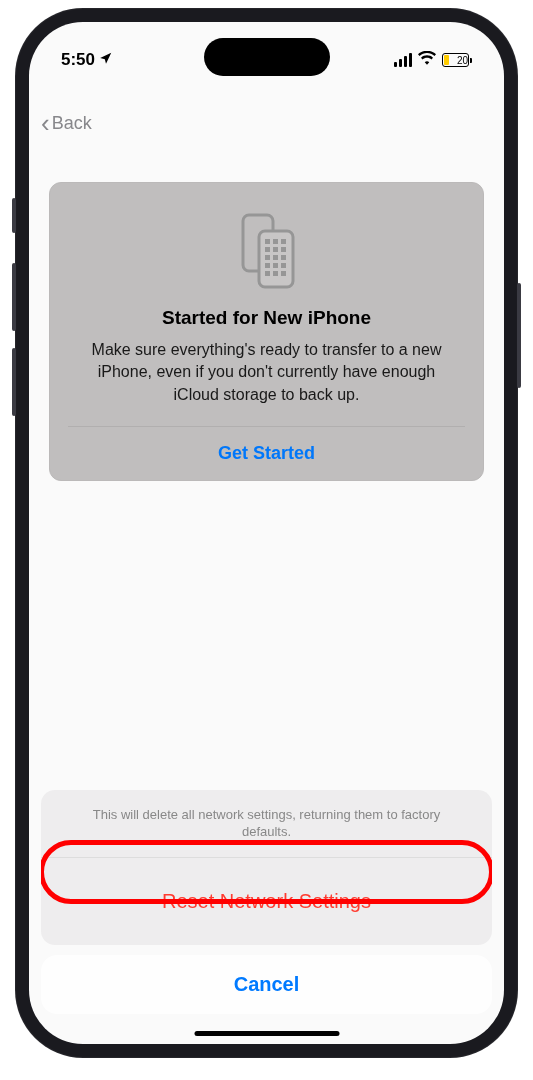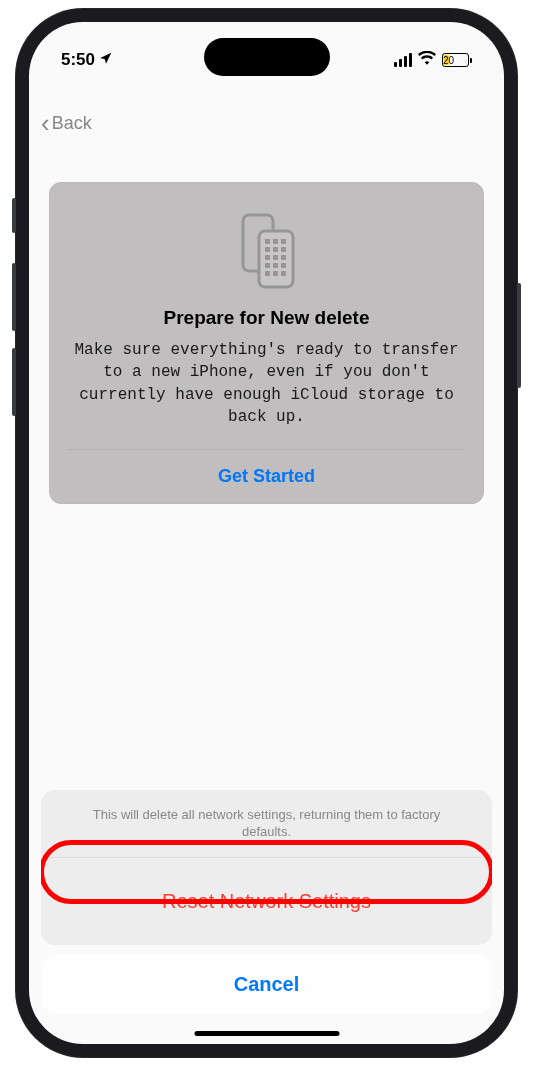--- a/index.html
+++ b/index.html
@@ -98,21 +98,21 @@
       gap: 1px;
     }
     .battery-body {
       width: 27px;
       height: 14px;
       border: 1px solid #000;
       border-radius: 3px;
       position: relative;
       display: flex;
       align-items: center;
-      justify-content: flex-start;
+      justify-content: flex-end;
     }
     .battery-fill {
       position: absolute;
       left: 1px;
       top: 1px;
       bottom: 1px;
       width: 20%;
       background: #ffcc00;
       border-radius: 1px;
     }
@@ -177,21 +177,20 @@
     .card-title {
       font-size: 19px;
       font-weight: 600;
       margin-bottom: 10px;
     }
     .card-desc {
       font-size: 16px;
       line-height: 1.4;
       color: #1a1a1a;
       padding: 0 6px 20px;
-      font-family: Liberation Mono, monospace;
     }
     .card-divider {
       border-top: 1px solid #b5b3b3;
     }
     .card-link {
       display: block;
       padding: 16px;
       color: #007aff;
       font-size: 18px;
       font-weight: 700;
@@ -330,21 +329,21 @@
                 <rect x="44" y="42" width="5" height="5"></rect>
               <rect x="28" y="50" width="5" height="5"></rect>
                 <rect x="36" y="50" width="5" height="5"></rect>
                 <rect x="44" y="50" width="5" height="5"></rect>
               <rect x="28" y="58" width="5" height="5"></rect>
                 <rect x="36" y="58" width="5" height="5"></rect>
                 <rect x="44" y="58" width="5" height="5"></rect>
             </g>
           </svg>
         </div>
-        <div class="card-title">Prepare for New delete</div>
+        <div class="card-title">Started for New iPhone</div>
         <div class="card-desc">Make sure everything's ready to transfer to a new iPhone, even if you don't currently have enough iCloud storage to back up.</div>
         <div class="card-divider"></div>
         <a class="card-link">Get Started</a>
       </div>
     </div>
 
     <div class="dim-overlay"></div>
 
     <div class="action-sheet">
       <div class="sheet-group" style="position:relative">

